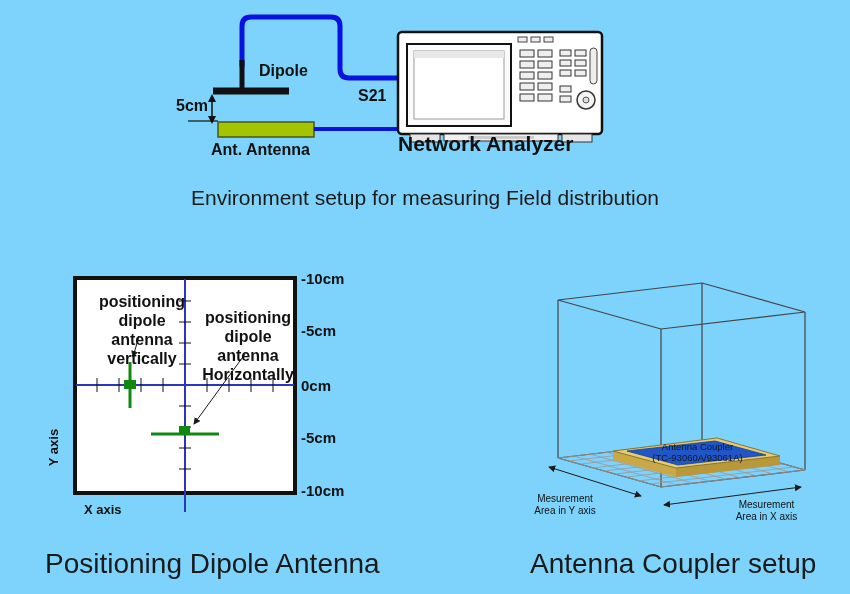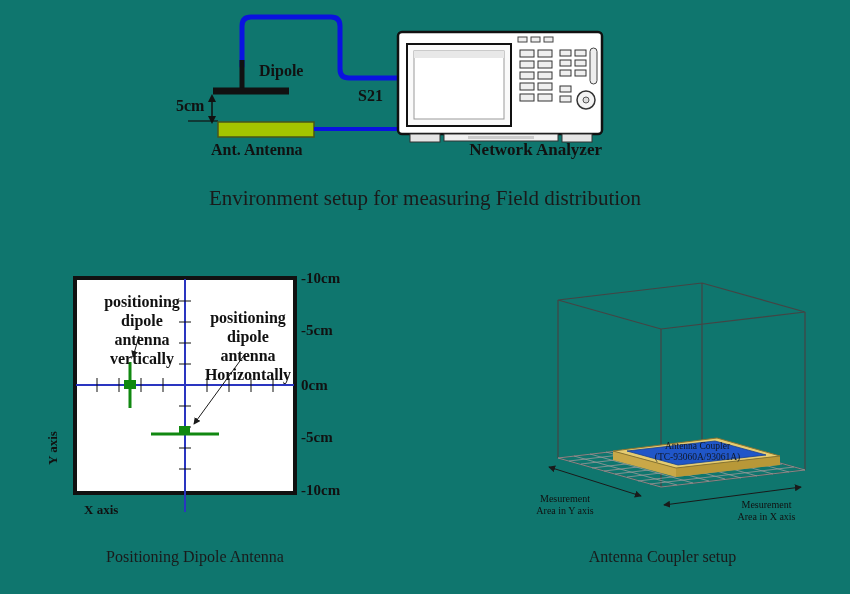--- a/index.html
+++ b/index.html
@@ -1,27 +1,27 @@
 <!DOCTYPE html>
 <html><head>
 <meta charset="utf-8">
 <style>
   * { margin:0; padding:0; box-sizing:border-box; }
   html,body { background:#ffffff; }
   .page {
-    position:relative; width:850px; height:594px; background:#0f766e;
-    font-family:Liberation Serif, serif; color:#111; overflow:hidden;
+    position:relative; width:850px; height:594px; background:#7dd3fc;
+    font-family:Liberation Sans, sans-serif; color:#111; overflow:hidden;
   }
   .art { position:absolute; left:0; top:0; }
   .lbl { position:absolute; font-weight:bold; color:#111; white-space:nowrap; }
   .note {
     position:absolute; font-weight:bold; font-size:16px; line-height:1.18;
     text-align:center; white-space:pre-line; color:#111;
   }
-  .cap { position:absolute; font-size:16px; color:#1a1a1a; text-align:center; white-space:nowrap; }
+  .cap { position:absolute; font-size:28px; color:#1a1a1a; text-align:center; white-space:nowrap; }
   .small { position:absolute; font-size:10px; line-height:1.2; text-align:center; white-space:pre-line; color:#111; }
 </style>
 </head>
 <body>
 
 <div class="page">
 
   <svg class="art" width="850" height="594" viewBox="0 0 850 594">
     <defs>
       <marker id="ah" viewBox="0 0 8 8" refX="7" refY="4" markerWidth="7" markerHeight="7" orient="auto-start-reverse">
@@ -177,21 +177,21 @@
 
       <line x1="549" y1="467" x2="641" y2="496" stroke="#1a1a1a" stroke-width="1" marker-start="url(#ah)" marker-end="url(#ah)"></line>
       <line x1="664" y1="505" x2="801" y2="487" stroke="#1a1a1a" stroke-width="1" marker-start="url(#ah)" marker-end="url(#ah)"></line>
     </g>
   </svg>
 
   <div class="lbl" style="left:259px; top:62px; font-size:16px;">Dipole</div>
   <div class="lbl" style="left:176px; top:97px; font-size:16px;">5cm</div>
   <div class="lbl" style="left:211px; top:141px; font-size:16px;">Ant. Antenna</div>
   <div class="lbl" style="left:358px; top:87px; font-size:16px;">S21</div>
-  <div class="lbl" style="left:398px; top:140px; width:204px; font-size:17px; text-align:right;">Network Analyzer</div>
+  <div class="lbl" style="left:398px; top:132px; width:204px; font-size:21px; text-align:left;">Network Analyzer</div>
   <div class="cap" style="left:0; width:850px; top:186px; font-size:21px;">Environment setup for measuring Field distribution</div>
 
   <div class="note" style="left:94px; top:293px; width:96px;">positioning
 dipole antenna
 vertically</div>
   <div class="note" style="left:200px; top:309px; width:96px;">positioning
 dipole antenna
 Horizontally</div>
 
   <div class="lbl" style="left:301px; top:270px; font-size:15px;">-10cm</div>

